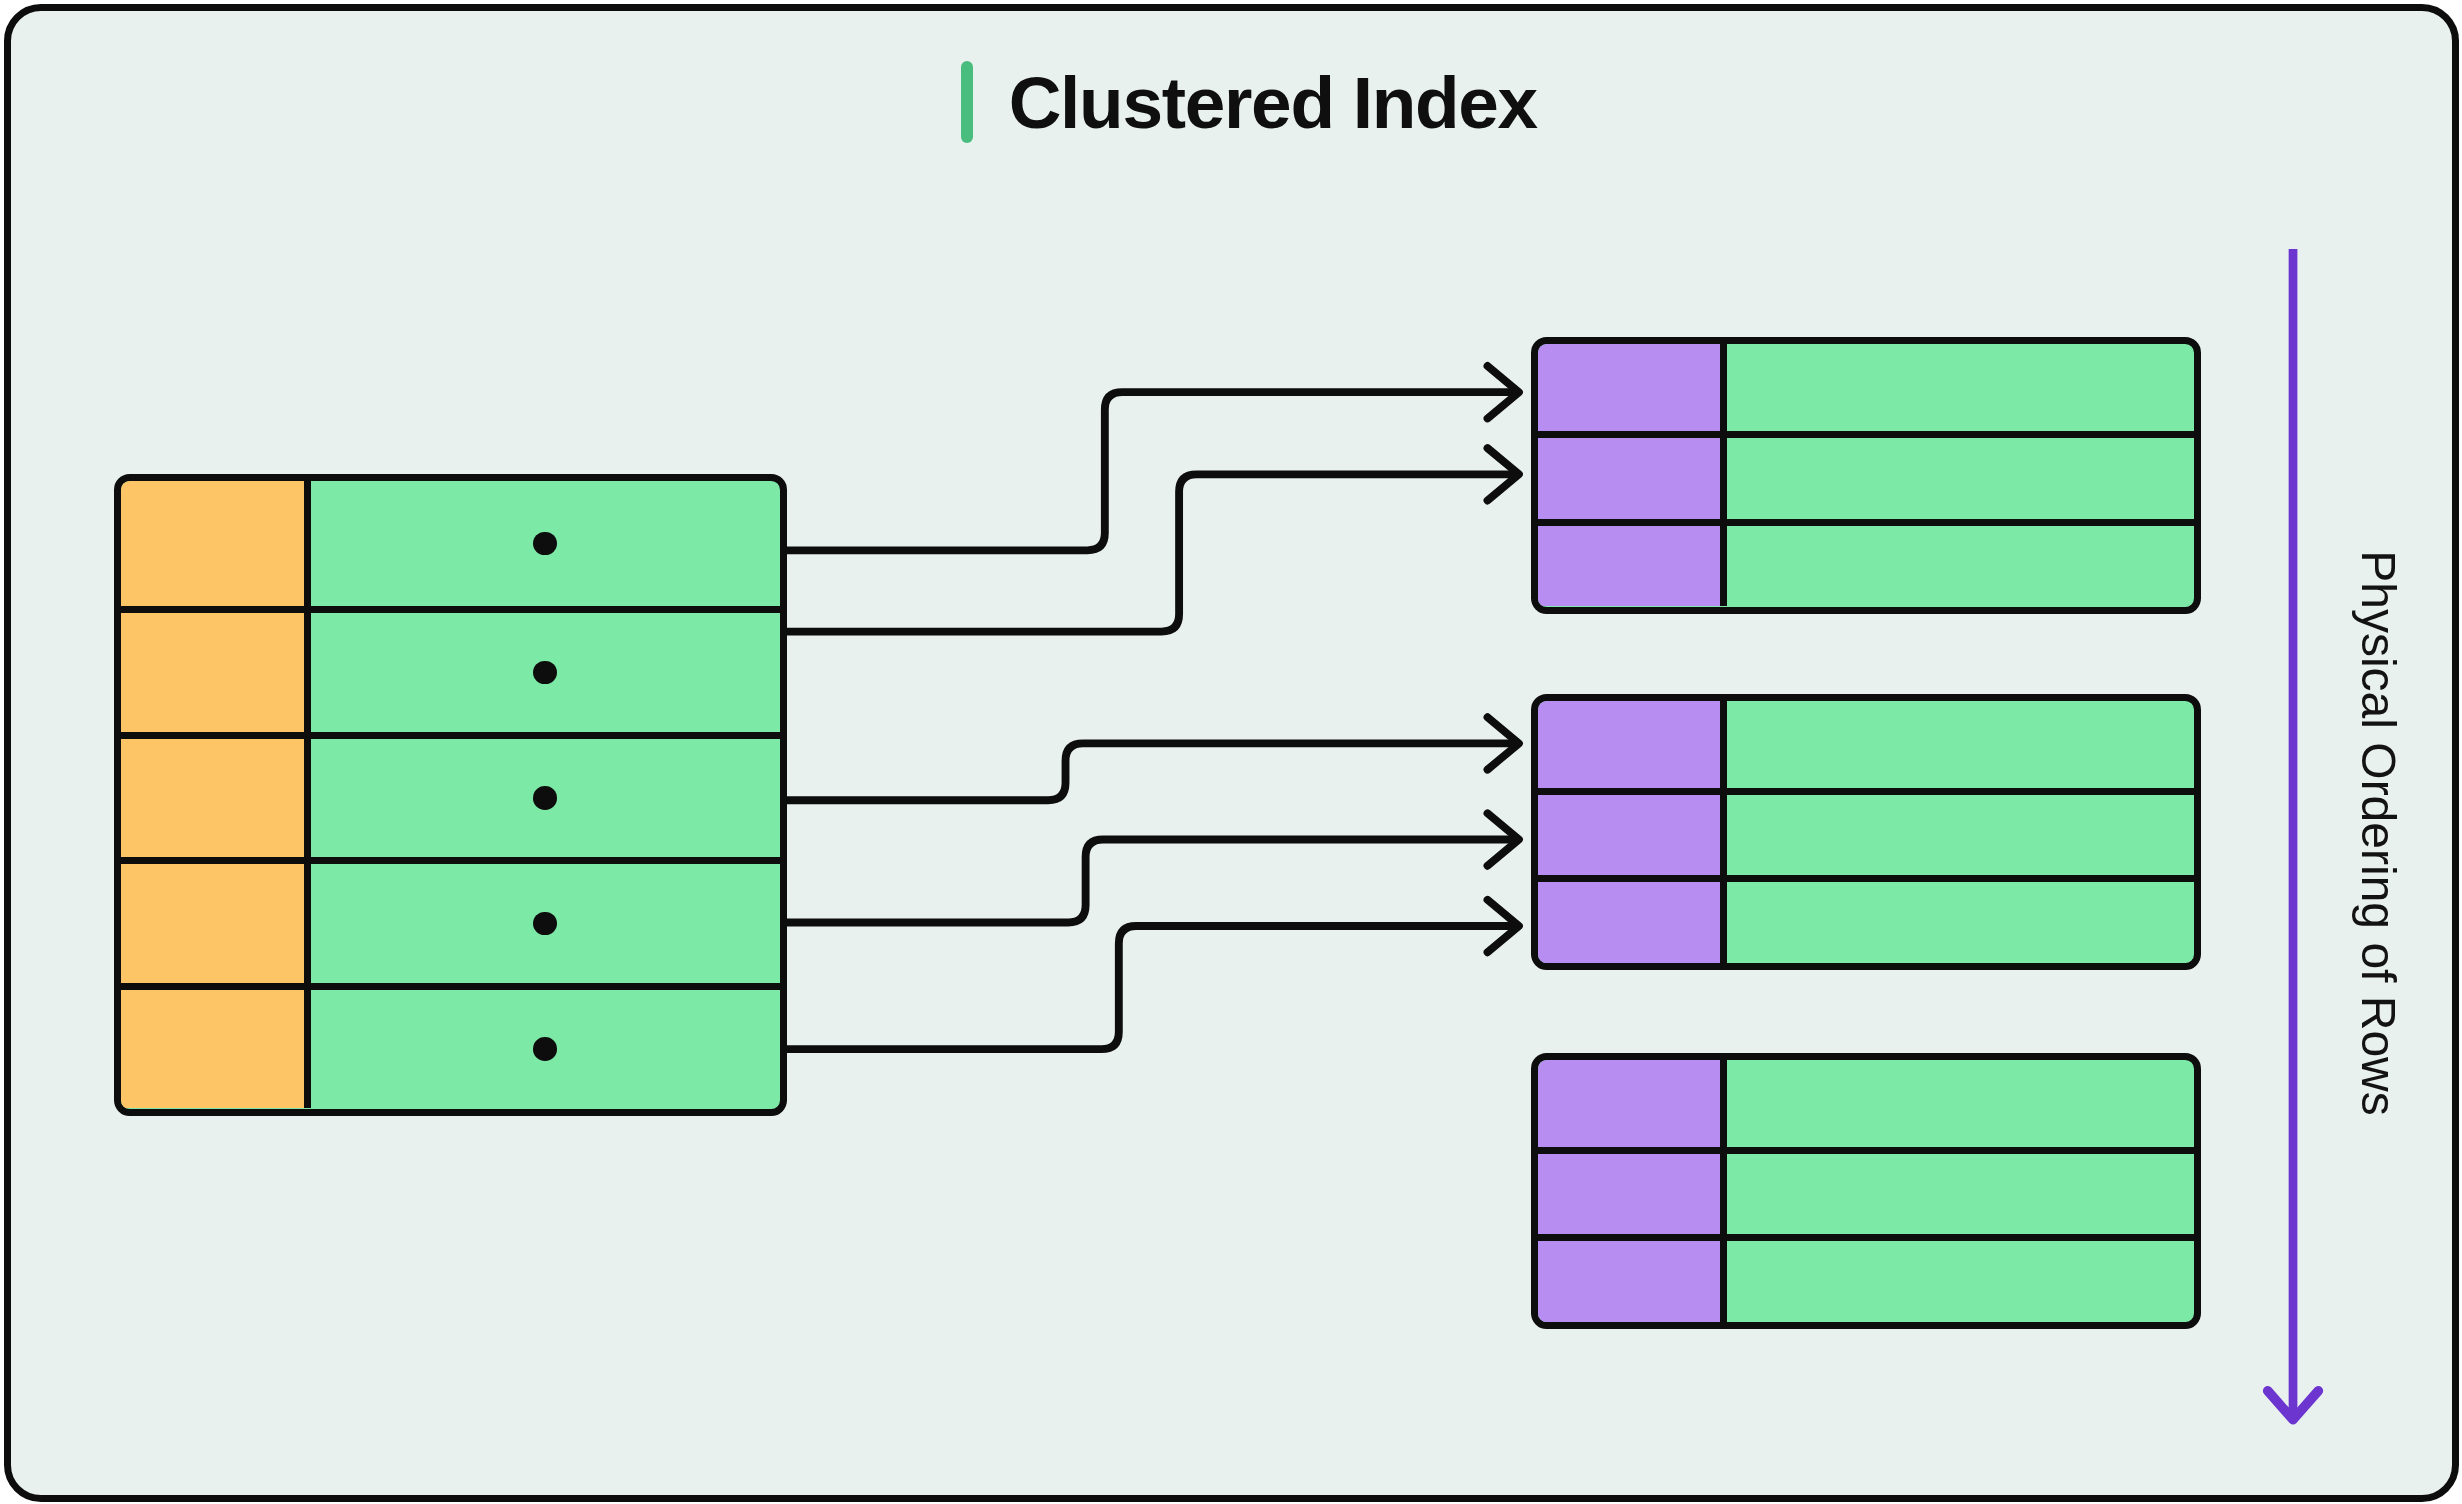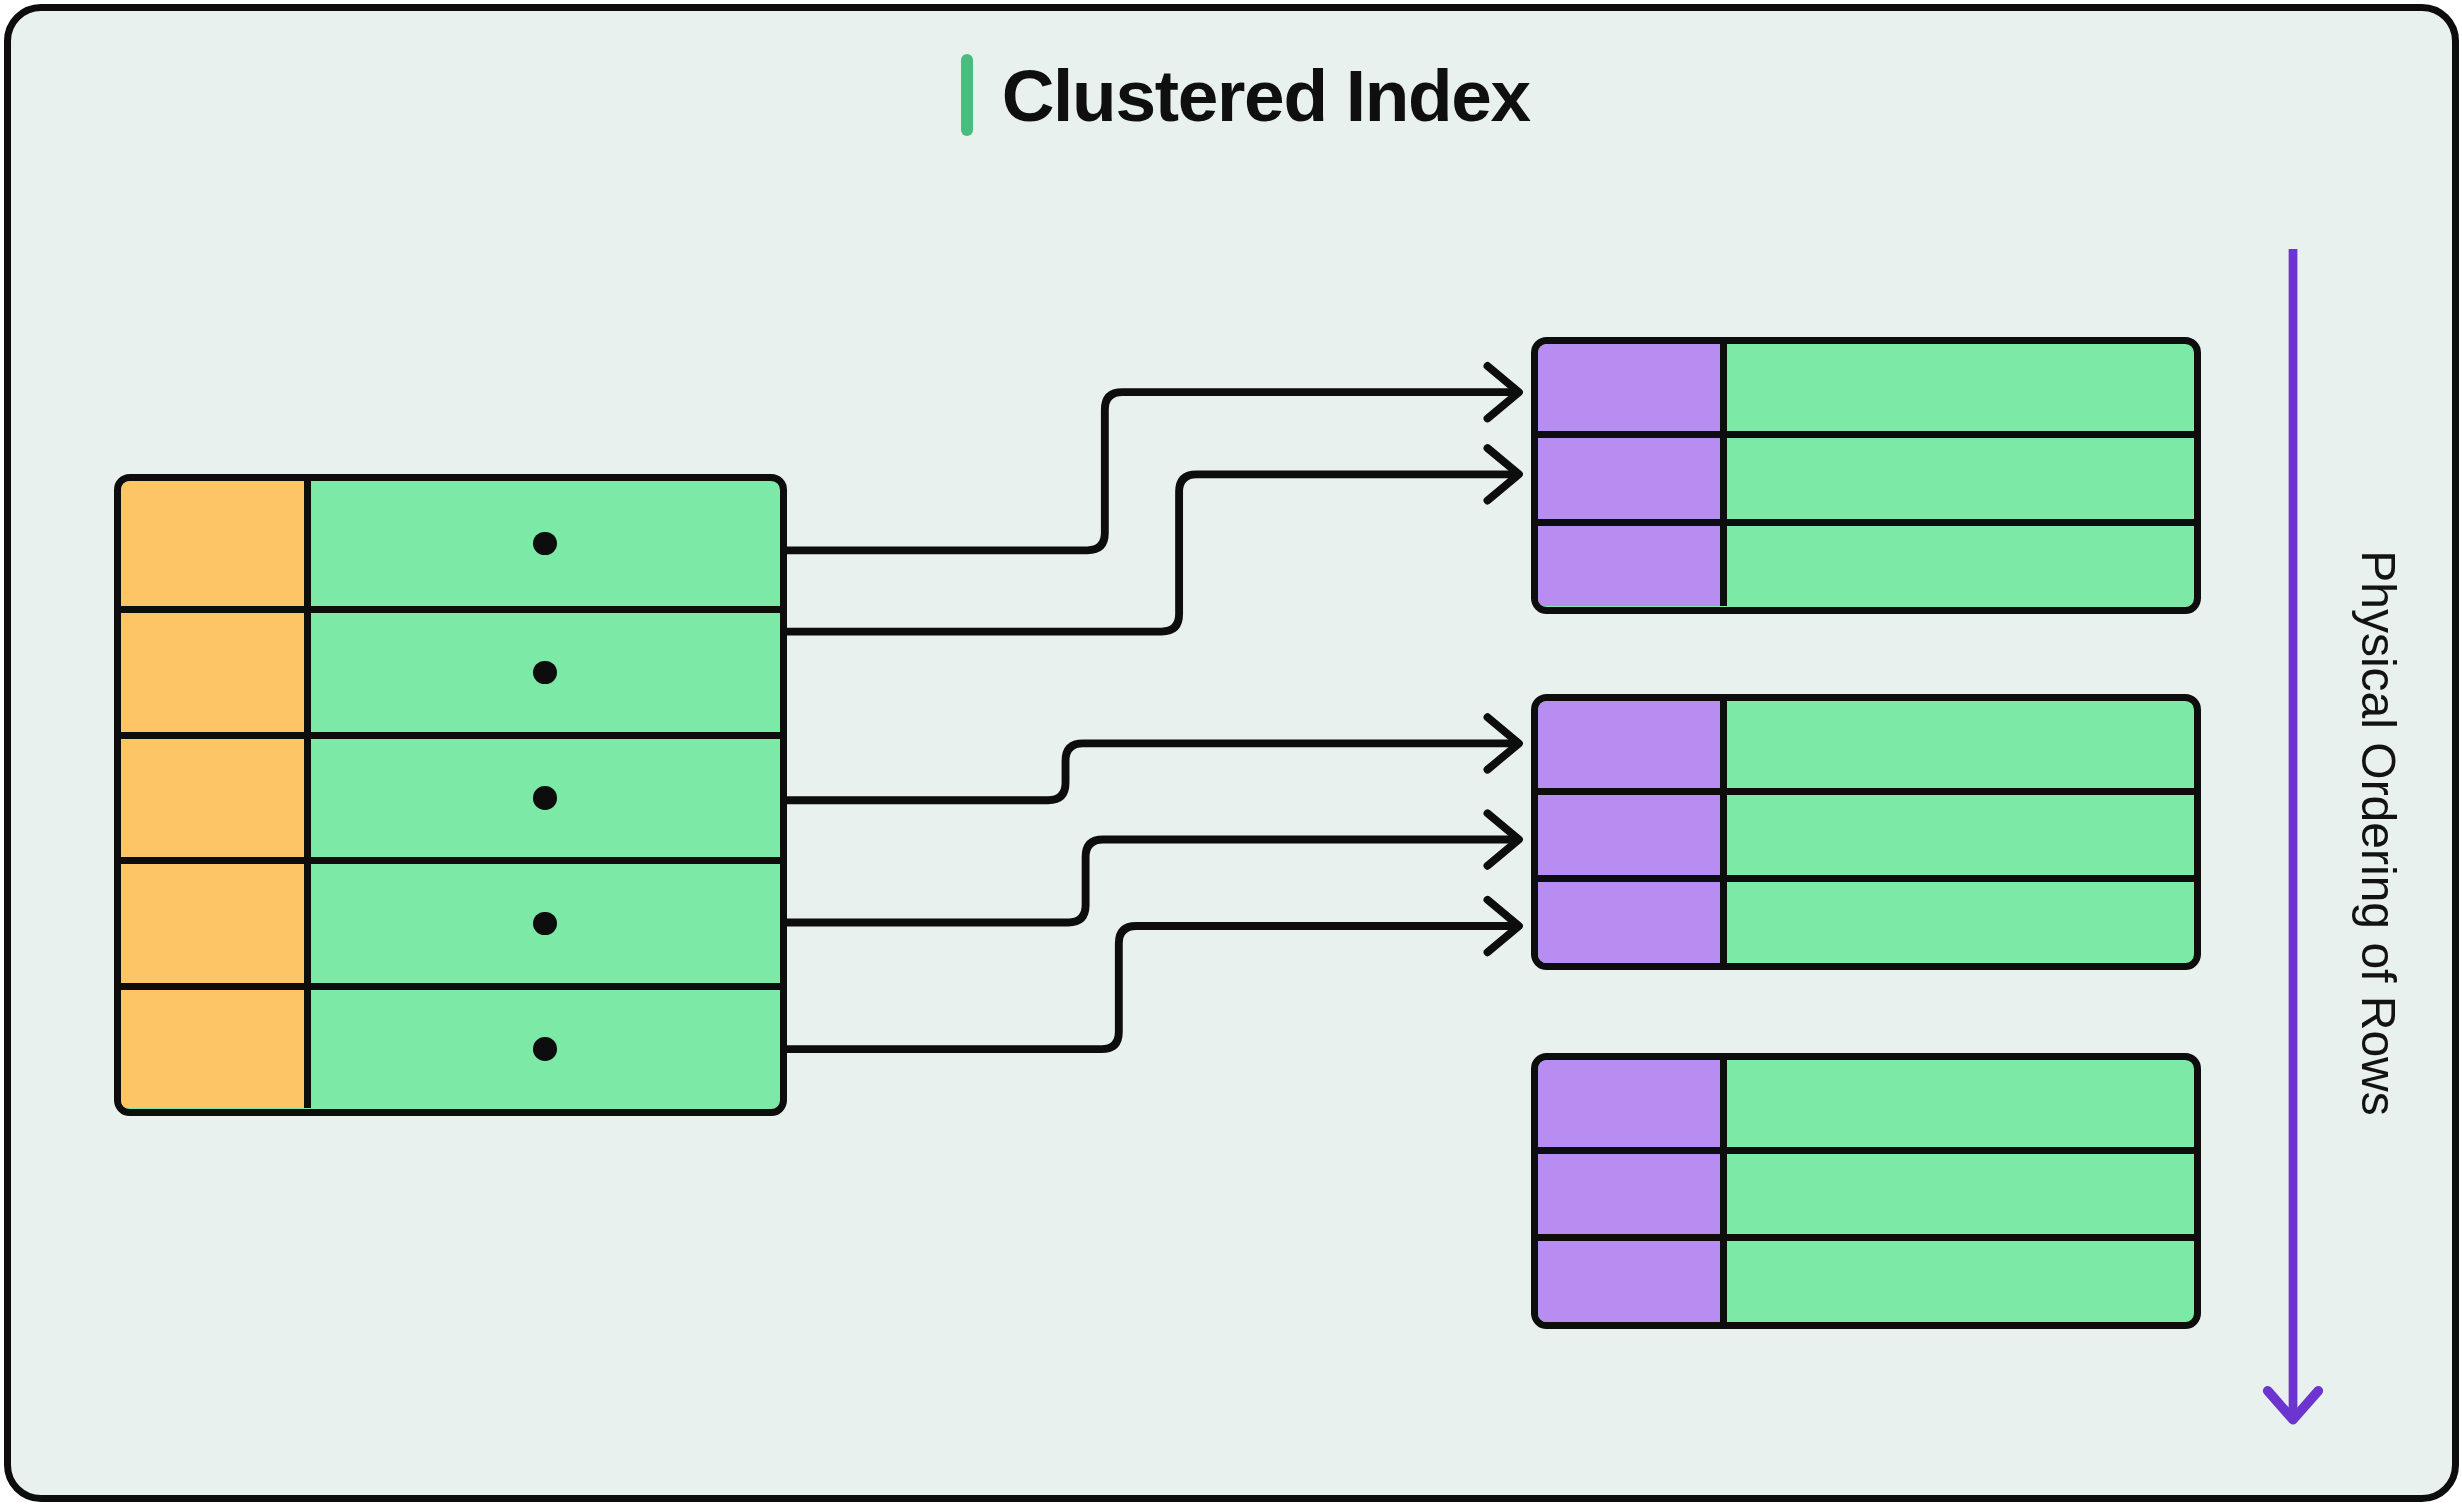--- a/index.html
+++ b/index.html
@@ -12,21 +12,21 @@
     background:#e9f1ee;border:7.9px solid #0d0d0d;border-radius:37px;
     box-sizing:border-box;
   }
   .title-wrap{
     position:absolute;left:950px;top:38px;display:flex;align-items:center;gap:19px;
   }
   .accent-bar{
     width:12.2px;height:82px;border-radius:7px;display:inline-block;
   }
   h1.diagram-title{
-    margin:10px;font-size:73px;font-weight:700;letter-spacing:-1.3px;color:#0f0f0f;
+    margin:17px;font-size:73px;font-weight:700;letter-spacing:-1.3px;color:#0f0f0f;
     line-height:1;white-space:nowrap;
   }
   #connector-layer{position:absolute;left:0;top:0;pointer-events:none;}
   .dtable{
     position:absolute;border:7.9px solid #0d0d0d;border-radius:15.7px;overflow:hidden;
     display:grid;box-sizing:border-box;
   }
   .cell{box-sizing:border-box;}
   .cell.key{border-right:7.9px solid #0d0d0d;}
   .cell.rowdiv{border-top:7.9px solid #0d0d0d;}

